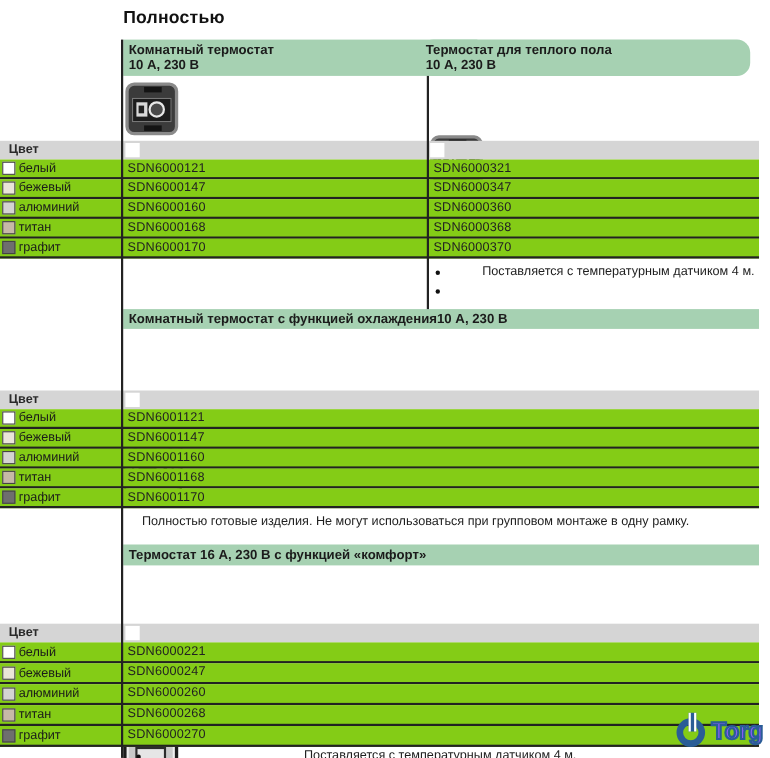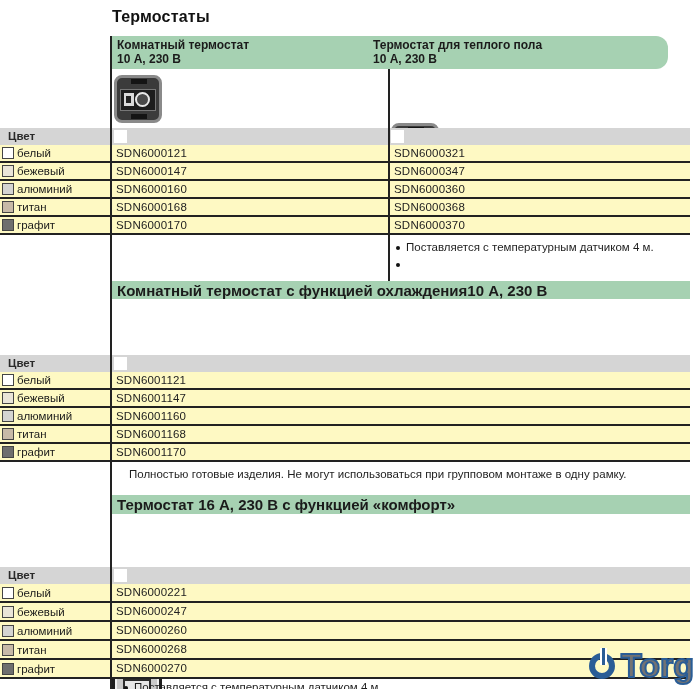--- a/index.html
+++ b/index.html
@@ -12,38 +12,38 @@
   .page-title { left:112px; top:8px; font-size:16px; font-weight:bold; color:#111; letter-spacing:0.2px; }
 
   
   .vline { position:absolute; width:2px; background:#222; z-index:5; }
 
   
   .hdr-green {
     background:#a6d1b2; color:#1b1b1b; font-weight:bold;
     padding:2px 5px; line-height:14px; font-size:12px;
   }
-  .hdr-single { font-size:15px; line-height:15px; padding-top:2px; }
+  .hdr-single { font-size:12px; line-height:15px; padding-top:2px; }
 
   
   .cvet-row { background:#d5d5d5; width:690px; height:17px; }
   .cvet-label { position:absolute; left:8px; top:2px; font-size:11.5px; font-weight:bold; color:#2a2a2a; }
   .hdr-swatch { position:absolute; top:2px; width:13px; height:13px; background:#fff; }
 
   
-  .trow { width:690px; border-bottom:2px solid #222; background:#fef9c3; }
+  .trow { width:690px; border-bottom:2px solid #222; background:#84cc16; }
   .r18 { height:18px; } .r19 { height:19px; }
   .label-cell { position:absolute; left:0; top:0; width:110px; height:100%; display:flex; align-items:center; }
   .swatch { width:12px; height:12px; border:1px solid #444; margin-left:2px; flex:none; }
   .label-text { font-size:11.5px; margin-left:3px; color:#1a1a1a; }
   .code-a { position:absolute; left:116px; top:2px; font-size:11.5px; color:#222; letter-spacing:0.2px; }
   .code-b { position:absolute; left:394px; top:2px; font-size:11.5px; color:#222; letter-spacing:0.2px; }
 
   
-  .note-line { display:flex; align-items:flex-start; font-size:11.5px; color:#1e1e1e; margin-bottom:5px; }
+  .note-line { display:flex; align-items:flex-start; font-size:11.5px; color:#1e1e1e; margin-bottom:5px;justify-content:space-between; }
   .bullet-dot { width:4px; height:4px; border-radius:50%; background:#111; margin:5px 6px 0 0; flex:none; }
   .plain-note { font-size:11.5px; color:#1e1e1e;margin-left:15px; }
 
   
   .thermo-mech { position:relative; width:48px; height:48px; background:#3b3b3b; border:3px solid #8a8a8a; border-radius:8px; }
   .thermo-mech .band { position:absolute; left:3px; right:3px; top:11px; height:22px; background:#1d1d1d; border:1px solid #777; }
   .thermo-mech .win { position:absolute; left:7px; top:15px; width:10px; height:13px; background:#d9d9d9; }
   .thermo-mech .win-in { position:absolute; left:9px; top:18px; width:5px; height:7px; background:#222; }
   .thermo-mech .dial { position:absolute; right:9px; top:14px; width:15px; height:15px; border-radius:50%; border:2px solid #e8e8e8; background:#4a4a4a; }
   .thermo-mech .tab-t { position:absolute; left:14px; top:1px; width:16px; height:5px; background:#141414; }
@@ -58,38 +58,38 @@
   
   .thermo-comf { position:relative; width:50px; height:50px; background:#c9c9c9; border:3px solid #1d1d1d; border-radius:4px; box-shadow: inset 0 0 0 2px #efefef; }
   .thermo-comf .screen { position:absolute; left:8px; top:9px; width:28px; height:19px; background:#e6e6e6; border:2px solid #2b2b2b; }
 
   
   .logo { position:absolute; right:6px; bottom:2px; height:44px; display:flex; align-items:center; z-index:20; }
   .power-icon { position:relative; width:30px; height:30px; margin-right:2px; }
   .power-ring { position:absolute; left:0; top:3px; width:26px; height:26px; border:6px solid #2a5d96; border-radius:50%; }
   .power-bar { position:absolute; left:11px; top:-2px; width:7px; height:17px; background:#2a5d96; border-left:2px solid #fff; border-right:2px solid #fff; }
   .logo-solid { color:#2a5d96; font-weight:bold; font-size:33px; letter-spacing:-1px; }
-  .logo-outline { color:#737373; font-weight:bold; font-size:34px; letter-spacing:0px;
+  .logo-outline { color:#8b5cf6; font-weight:bold; font-size:22px; letter-spacing:0px;
                   -webkit-text-stroke:2px #2a5d96; text-shadow:0 0 1px #2a5d96; }
 </style>
 </head>
 <body>
 
 <div class="page">
 
-  <div class="abs page-title">Термостаты</div>
+  <div class="abs page-title">Полностью</div>
 
   <div class="vline" style="left:110px; top:36px; height:653px;"></div>
   <div class="vline" style="left:388px; top:69px; height:212px;"></div>
 
   <div class="abs hdr-green" style="left:112px; top:36px; width:322px; height:33px;">
     <div>Комнатный термостат</div>
     <div>10 А, 230 В</div>
   </div>
-  <div class="abs hdr-green" style="left:368px; top:36px; width:300px; height:33px;border-radius:12px;">
+  <div class="abs hdr-green" style="left:382px; top:36px; width:300px; height:33px;border-radius:12px;">
     <div>Термостат для теплого пола</div>
     <div>10 А, 230 В</div>
   </div>
 
   <div class="abs thermo-mech" style="left:114px; top:75px;">
     <div class="tab-t"></div>
     <div class="band"></div>
     <div class="win"></div>
     <div class="win-in"></div>
     <div class="dial"></div>

